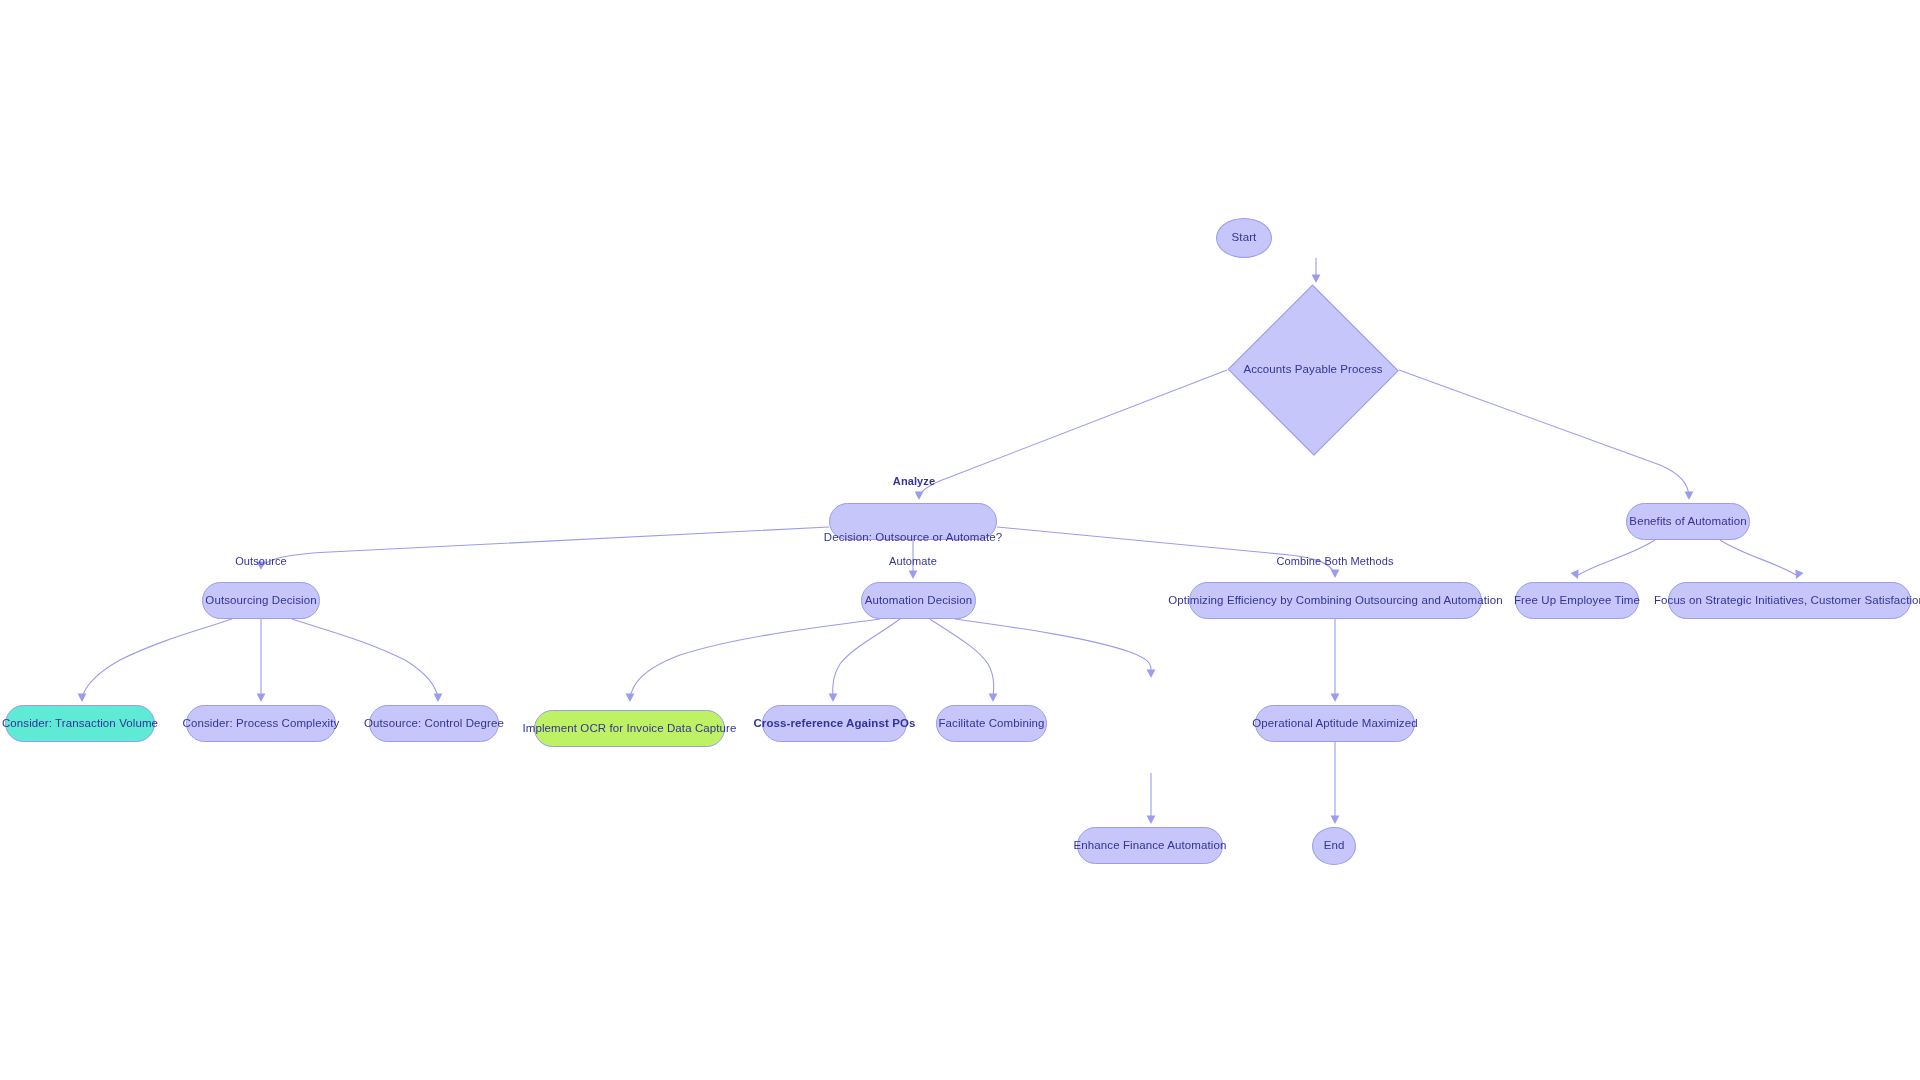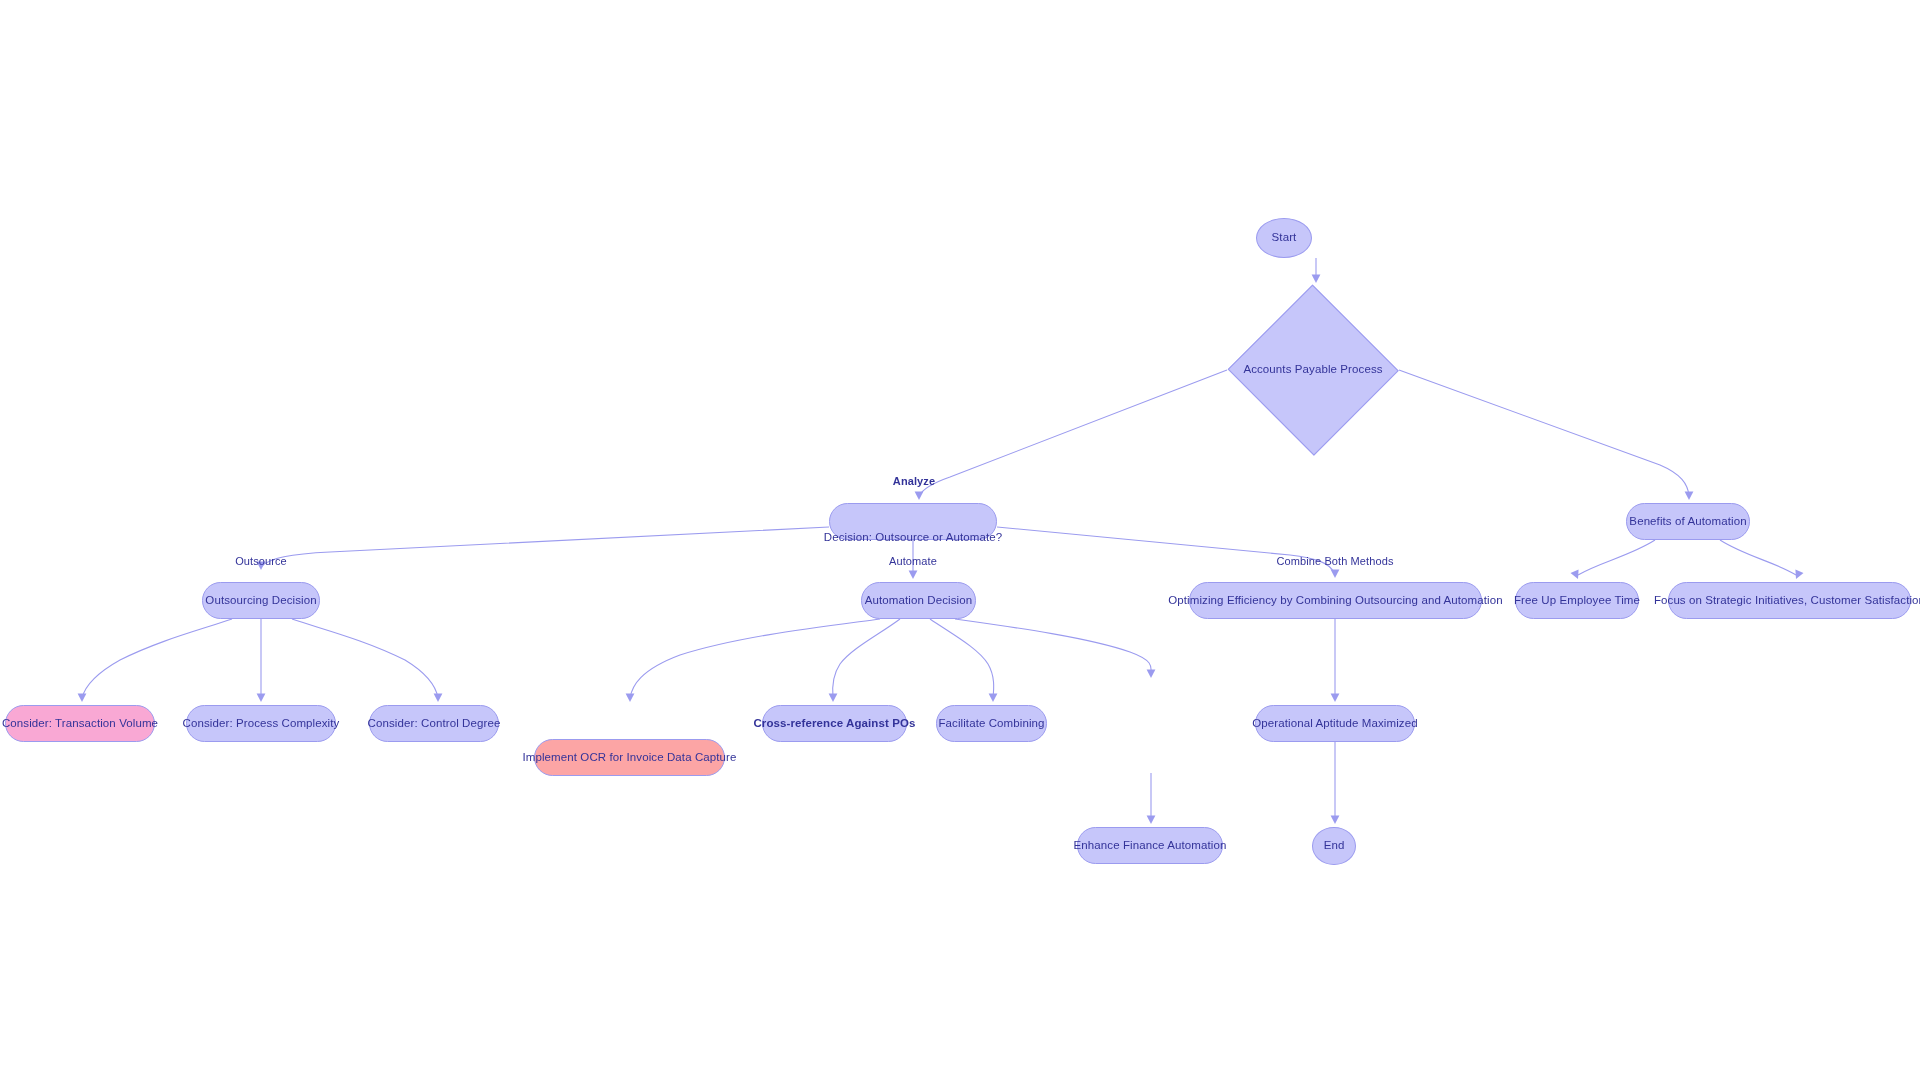--- a/index.html
+++ b/index.html
@@ -144,21 +144,21 @@
         <polygon points="0,0 -4.4,-8.5 4.4,-8.5" class="arrow-fill" fill="#9b9bef" transform="translate(833,702) rotate(0)"></polygon>
         <polygon points="0,0 -4.4,-8.5 4.4,-8.5" class="arrow-fill" fill="#9b9bef" transform="translate(993,702) rotate(0)"></polygon>
         <polygon points="0,0 -4.4,-8.5 4.4,-8.5" class="arrow-fill" fill="#9b9bef" transform="translate(1151,678) rotate(0)"></polygon>
         <polygon points="0,0 -4.4,-8.5 4.4,-8.5" class="arrow-fill" fill="#9b9bef" transform="translate(1151,824) rotate(0)"></polygon>
         <polygon points="0,0 -4.4,-8.5 4.4,-8.5" class="arrow-fill" fill="#9b9bef" transform="translate(1335,702) rotate(0)"></polygon>
         <polygon points="0,0 -4.4,-8.5 4.4,-8.5" class="arrow-fill" fill="#9b9bef" transform="translate(1335,824) rotate(0)"></polygon>
       </g>
   </svg>
 
   <div id="node-layer">
-      <div class="node ellipse" style="left: 1256px; top: 218px; width: 56px; height: 40px; background: rgb(198, 198, 250); border-color: rgb(155, 155, 239);">
+      <div class="node ellipse" style="left: 1216px; top: 218px; width: 56px; height: 40px; background: rgb(198, 198, 250); border-color: rgb(155, 155, 239);">
         <span class="node-label" style="color: rgb(51, 51, 153);">Start</span>
       </div>
       <div class="node diamond-wrap" style="left: 1227px; top: 285px; width: 172px; height: 170px;">
         <div class="diamond-shape" style="background: rgb(198, 198, 250); border-color: rgb(155, 155, 239);"></div>
         <span class="diamond-label" style="color: rgb(51, 51, 153);">Accounts Payable Process</span>
       </div>
       <div class="node stadium" style="left: 829px; top: 503px; width: 168px; height: 37px; background: rgb(198, 198, 250); border-color: rgb(155, 155, 239);">
         <span class="node-label" style="color: rgb(51, 51, 153); margin-top: 32px;">Decision: Outsource or Automate?</span>
       </div>
       <div class="node stadium" style="left: 1626px; top: 503px; width: 124px; height: 37px; background: rgb(198, 198, 250); border-color: rgb(155, 155, 239);">
@@ -172,30 +172,30 @@
       </div>
       <div class="node stadium" style="left: 1189px; top: 582px; width: 293px; height: 37px; background: rgb(198, 198, 250); border-color: rgb(155, 155, 239);">
         <span class="node-label" style="color: rgb(51, 51, 153);">Optimizing Efficiency by Combining Outsourcing and Automation</span>
       </div>
       <div class="node stadium" style="left: 1515px; top: 582px; width: 124px; height: 37px; background: rgb(198, 198, 250); border-color: rgb(155, 155, 239);">
         <span class="node-label" style="color: rgb(51, 51, 153);">Free Up Employee Time</span>
       </div>
       <div class="node stadium" style="left: 1668px; top: 582px; width: 243px; height: 37px; background: rgb(198, 198, 250); border-color: rgb(155, 155, 239);">
         <span class="node-label" style="color: rgb(51, 51, 153);">Focus on Strategic Initiatives, Customer Satisfaction</span>
       </div>
-      <div class="node stadium" style="left: 5px; top: 705px; width: 150px; height: 37px; background: #f9a8d4; border-color: rgb(155, 155, 239);">
+      <div class="node stadium" style="left: 5px; top: 705px; width: 150px; height: 37px; background: #5eead4; border-color: rgb(155, 155, 239);">
         <span class="node-label" style="color: rgb(51, 51, 153);">Consider: Transaction Volume</span>
       </div>
       <div class="node stadium" style="left: 186px; top: 705px; width: 150px; height: 37px; background: rgb(198, 198, 250); border-color: rgb(155, 155, 239);">
         <span class="node-label" style="color: rgb(51, 51, 153);">Consider: Process Complexity</span>
       </div>
       <div class="node stadium" style="left: 369px; top: 705px; width: 130px; height: 37px; background: rgb(198, 198, 250); border-color: rgb(155, 155, 239);">
-        <span class="node-label" style="color: rgb(51, 51, 153);">Consider: Control Degree</span>
-      </div>
-      <div class="node stadium" style="left: 534px; top: 739px; width: 191px; height: 37px; background: #fca5a5; border-color: rgb(155, 155, 239);">
+        <span class="node-label" style="color: rgb(51, 51, 153);">Outsource: Control Degree</span>
+      </div>
+      <div class="node stadium" style="left: 534px; top: 710px; width: 191px; height: 37px; background: #bef264; border-color: rgb(155, 155, 239);">
         <span class="node-label" style="color: rgb(51, 51, 153);">Implement OCR for Invoice Data Capture</span>
       </div>
       <div class="node stadium" style="left: 762px; top: 705px; width: 145px; height: 37px; background: rgb(198, 198, 250); border-color: rgb(155, 155, 239); font-weight: bold;">
         <span class="node-label" style="color: rgb(51, 51, 153);">Cross-reference Against POs</span>
       </div>
       <div class="node stadium" style="left: 936px; top: 705px; width: 111px; height: 37px; background: rgb(198, 198, 250); border-color: rgb(155, 155, 239);">
         <span class="node-label" style="color: rgb(51, 51, 153);">Facilitate Combining</span>
       </div>
       <div class="node stadium" style="left: 1255px; top: 705px; width: 160px; height: 37px; background: rgb(198, 198, 250); border-color: rgb(155, 155, 239);">
         <span class="node-label" style="color: rgb(51, 51, 153);">Operational Aptitude Maximized</span>

